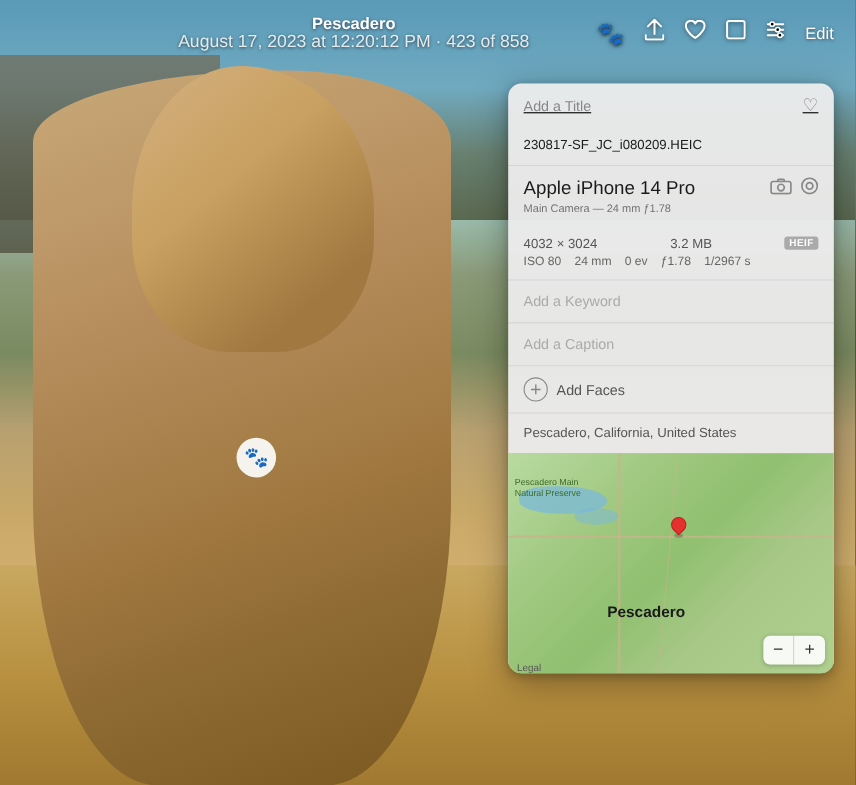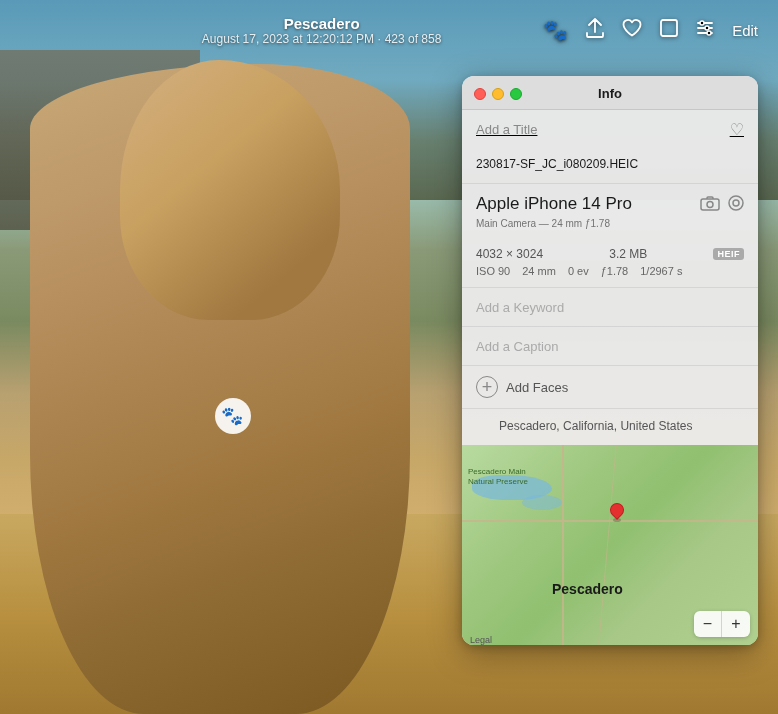--- a/index.html
+++ b/index.html
@@ -124,21 +124,21 @@
     .top-bar-center {
       text-align: center;
     }
     .top-bar-title {
       font-size: 15px;
       font-weight: 600;
       color: #fff;
       text-shadow: 0 1px 3px rgba(0,0,0,0.6);
     }
     .top-bar-subtitle {
-      font-size: 12px;
+      font-size: 16px;
       color: rgba(255,255,255,0.85);
       text-shadow: 0 1px 3px rgba(0,0,0,0.6);
       text-align: center;
     }
     .top-bar-icons {
       display: flex;
       align-items: center;
       gap: 18px;
     }
     .top-bar-icon {
@@ -332,21 +332,20 @@
     }
 
     
     .location-section {
       padding: 10px 14px 6px;
     }
     .location-name {
       font-size: 12px;
       color: #555;
       margin-bottom: 6px;
-      margin-left: 23px;
     }
 
     
     .map-container {
       width: 100%;
       height: 200px;
       background: #a8d08a;
       position: relative;
       overflow: hidden;
     }
@@ -524,28 +523,20 @@
         <circle cx="6" cy="4" r="2" fill="#000" stroke="white" stroke-width="1.5"></circle>
         <circle cx="13" cy="14" r="2" fill="#000" stroke="white" stroke-width="1.5"></circle>
       </svg>
     </span>
     <span class="edit-btn">Edit</span>
   </div>
 </div>
 
 <div class="info-panel">
 
-  <div class="panel-titlebar">
-    <div class="traffic-lights">
-      <div class="traffic-light tl-red"></div>
-      <div class="traffic-light tl-yellow"></div>
-      <div class="traffic-light tl-green"></div>
-    </div>
-    <span class="panel-title-text">Info</span>
-  </div>
 
   <div class="panel-content">
 
     <div class="info-section">
       <div class="add-title-row">
         <span class="add-title-text">Add a Title</span>
         <span class="heart-icon">♡</span>
       </div>
       <div class="filename">230817-SF_JC_i080209.HEIC</div>
     </div>
@@ -569,21 +560,21 @@
           </span>
         </div>
       </div>
       <div class="camera-detail">Main Camera — 24 mm ƒ1.78</div>
       <div class="camera-specs-row">
         <span class="camera-specs">4032 × 3024</span>
         <span class="camera-specs">3.2 MB</span>
         <span class="heif-badge">HEIF</span>
       </div>
       <div class="exif-row">
-        <span class="exif-item">ISO 90</span>
+        <span class="exif-item">ISO 80</span>
         <span class="exif-item">24 mm</span>
         <span class="exif-item">0 ev</span>
         <span class="exif-item">ƒ1.78</span>
         <span class="exif-item">1/2967 s</span>
       </div>
     </div>
 
     <div class="text-field-section">
       <span class="text-field-placeholder">Add a Keyword</span>
     </div>

